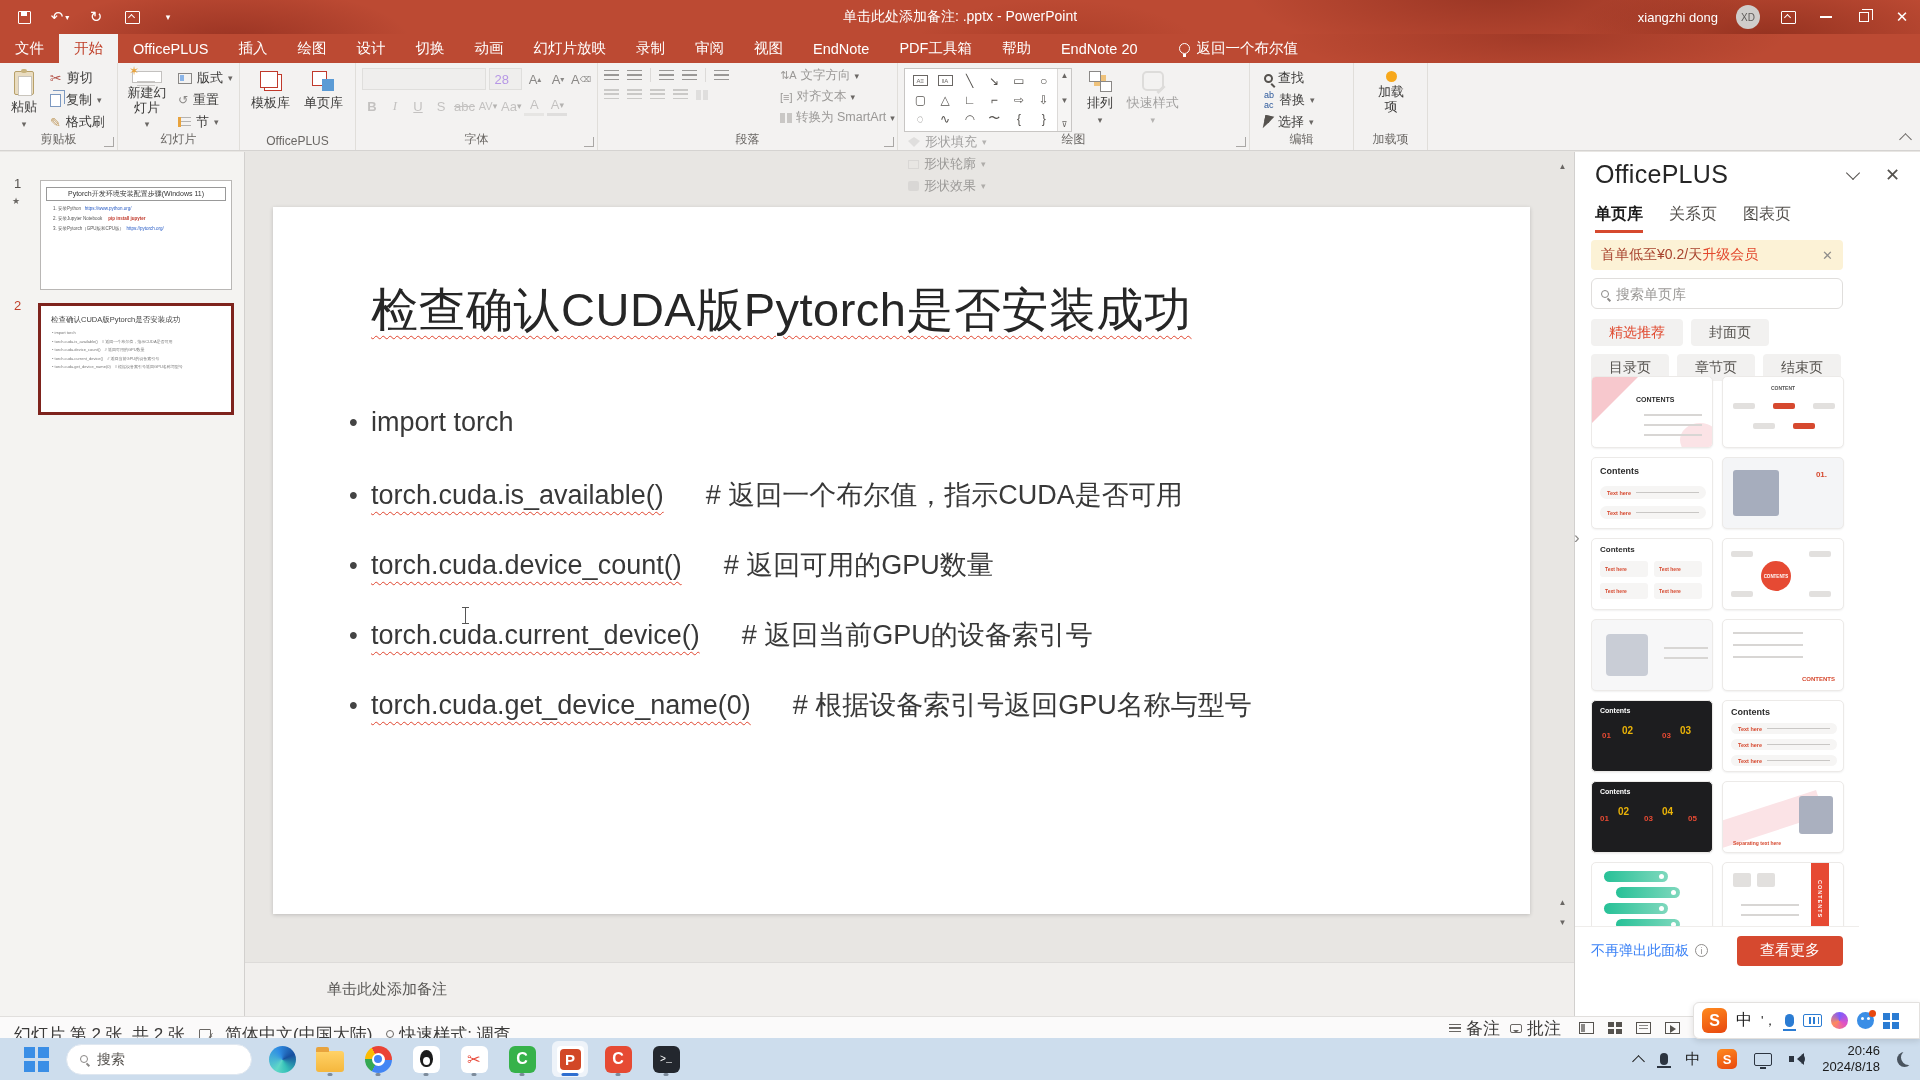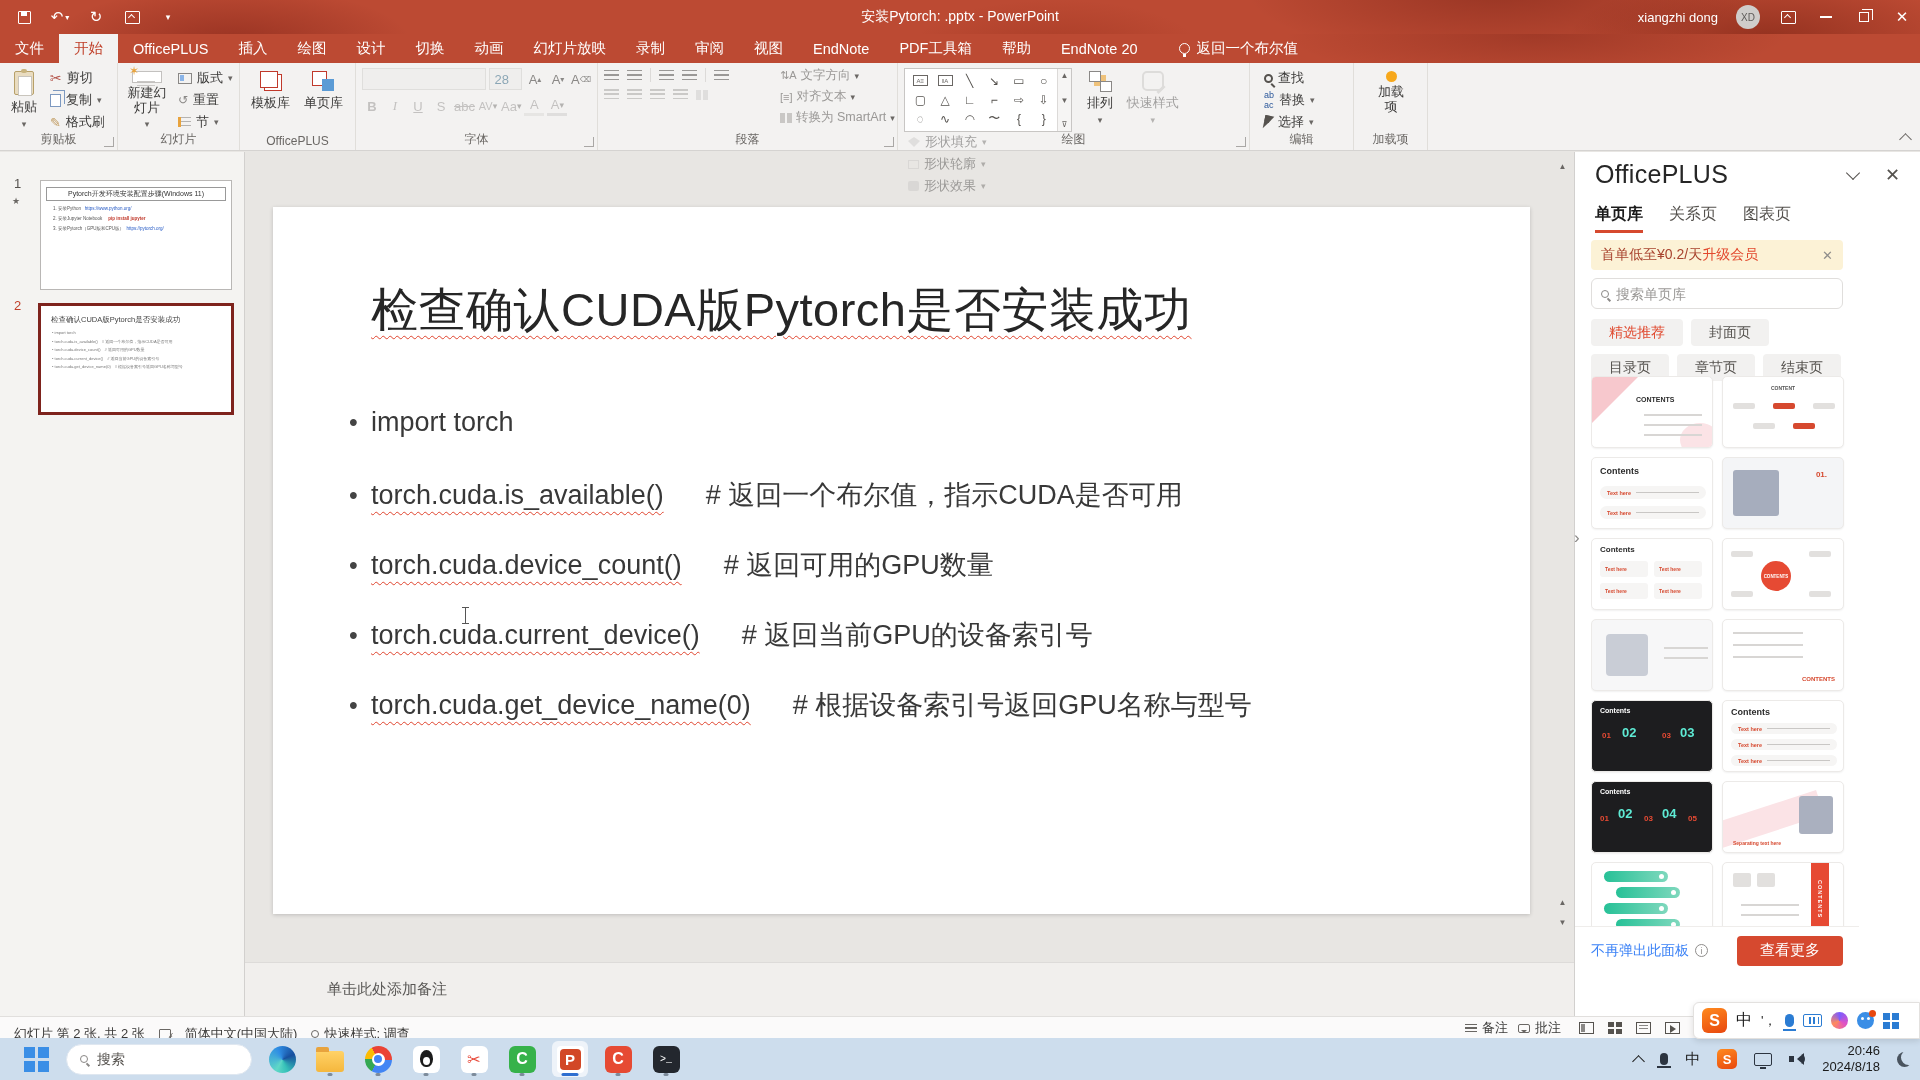--- a/index.html
+++ b/index.html
@@ -70,21 +70,21 @@
 
 .ic-tpl{width:22px;height:20px;position:relative}
 .ic-tpl:before{content:"";position:absolute;right:0;bottom:0;width:16px;height:15px;border:1.5px solid #c0392b;background:#fff}
 .ic-tpl:after{content:"";position:absolute;left:0;top:0;width:16px;height:15px;border:1.5px solid #c0392b;background:#fff}
 .ic-page{width:22px;height:20px;position:relative}
 .ic-page:before{content:"";position:absolute;left:0;top:0;width:13px;height:13px;border:1.5px solid #c0392b;background:#fff}
 .ic-page:after{content:"";position:absolute;right:0;bottom:0;width:12px;height:12px;background:#5b9bd5}
 
 .g-font{width:242px}
 .frow{display:flex;align-items:center;gap:3px;margin-bottom:6px}
-.combo{height:22px;border:1px solid #c8c6c4;background:#ecebe9;color:#0c4a6e;display:flex;align-items:center;padding:8px 4px;font-size:13px}
+.combo{height:22px;border:1px solid #c8c6c4;background:#ecebe9;color:#6d28d9;display:flex;align-items:center;padding:8px 4px;font-size:13px}
 .fname{width:132px}
 .fsize{width:34px}
 .fbtn{min-width:20px;height:20px;display:flex;align-items:center;justify-content:center;font-size:13px;color:#8a8886}
 .fb{font-weight:bold}.fi{font-style:italic;font-family:"Liberation Serif",serif}.fu{text-decoration:underline}.fs{text-decoration:line-through}
 
 .g-par{width:300px}
 .prow{display:flex;align-items:center;gap:8px;margin-bottom:7px}
 .li{width:15px;height:11px;background:repeating-linear-gradient(#9a9896 0 1.5px,transparent 1.5px 4.4px)}
 .li-b{position:relative;padding-left:6px}
 .li-b:before{content:"";position:absolute;left:0;top:0;width:2.5px;height:11px;background:repeating-linear-gradient(#9a9896 0 1.5px,transparent 1.5px 4.4px)}
@@ -183,21 +183,21 @@
 .c3row .ln{flex:1;height:1px;background:#c9c7c5}
 .c4sq{position:absolute;left:10px;top:12px;width:46px;height:46px;background:#a6adbd;border-radius:3px}
 .c4n{position:absolute;right:16px;top:12px;font-size:8px;color:#d6492f;font-weight:bold}
 .c5box{position:absolute;width:48px;height:16px;border-radius:3px;background:#f6f5f4;font-size:5px;color:#d6492f;display:flex;align-items:center;padding-left:5px;font-weight:bold}
 .c6circ{position:absolute;left:38px;top:22px;width:30px;height:30px;border-radius:50%;background:#e64a33;color:#fff;font-size:4.5px;font-weight:bold;display:flex;align-items:center;justify-content:center}
 .c7sq{position:absolute;left:14px;top:14px;width:42px;height:42px;background:#c9cdd6;border-radius:4px}
 .c8l{position:absolute;left:10px;width:70px;height:1.5px;background:#d8d6d4}
 .c8t{position:absolute;right:8px;bottom:8px;font-size:6px;color:#d6492f;font-weight:bold}
 .cardk{background:#1d1d1f}
 .cardk .ttl{color:#fff;position:absolute;left:8px;top:6px}
-.kn{position:absolute;font-size:13px;font-weight:bold;color:#5eead4}
+.kn{position:absolute;font-size:10px;font-weight:bold;color:#eab308}
 .kn.r{font-size:8px;color:#e64a33}
 .c12band{position:absolute;left:-20px;top:26px;width:120px;height:26px;background:#fbe3e6;transform:rotate(-18deg)}
 .c12sq{position:absolute;right:10px;top:14px;width:34px;height:38px;background:#aab0bf;border-radius:3px}
 .c12t{position:absolute;left:10px;bottom:6px;font-size:5px;color:#d6492f;font-weight:bold}
 .c13bar{position:absolute;left:12px;width:64px;height:11px;border-radius:6px;background:linear-gradient(90deg,#27c197,#7fd8bd)}
 .c13bar:before{content:"";position:absolute;right:4px;top:3px;width:5px;height:5px;border-radius:50%;background:#fff}
 .c14band{position:absolute;right:14px;top:0;width:18px;height:72px;background:#e64a33;color:#fff;font-size:5.5px;font-weight:bold;writing-mode:vertical-rl;display:flex;align-items:center;justify-content:center;letter-spacing:1px}
 .c14sq{position:absolute;left:10px;top:10px;width:18px;height:14px;background:#e2e0de;border-radius:2px}
 .c15bar{position:absolute;left:10px;top:10px;width:100px;height:10px;border-radius:5px;background:#eceae8}
 .c16sq{position:absolute;left:34px;top:8px;width:54px;height:60px;background:#c2c7d2;transform:rotate(8deg)}
@@ -214,21 +214,21 @@
 .r-tpl:before{content:"";position:absolute;right:0;bottom:0;width:18px;height:14px;border:1.5px solid #3b3a39;border-radius:2px}
 .r-tpl:after{content:"";position:absolute;left:0;top:0;width:18px;height:14px;border:1.5px solid #3b3a39;border-radius:2px;background:#fff}
 .r-page{width:25px;height:21px;background:#d6492f;border-radius:4px;position:relative}
 .r-page:before{content:"";position:absolute;left:5px;top:5px;width:11px;height:3px;background:#fff;box-shadow:0 6px 0 #fff}
 .r-mat{width:21px;height:21px;border:1.5px solid #3b3a39;border-radius:50%;position:relative}
 .r-mat:before{content:"";position:absolute;left:8px;top:0px;width:1.5px;height:9px;background:#3b3a39}
 .r-mat:after{content:"";position:absolute;left:9px;top:8px;width:8px;height:1.5px;background:#3b3a39}
 .gear{position:absolute;right:18px;bottom:14px;font-size:21px;color:#6a6764}
 
 
-.statusbar{position:absolute;left:0;top:1016px;width:1920px;height:35px;background:#fbfafa;border-top:1px solid #e1dfdd;display:flex;align-items:center;font-size:13px;color:#3b3a39}
+.statusbar{position:absolute;left:0;top:1016px;width:1920px;height:35px;background:#fbfafa;border-top:1px solid #e1dfdd;display:flex;align-items:center;font-size:17px;color:#3b3a39}
 .sb-item{margin-left:14px;display:flex;align-items:center;gap:5px;white-space:nowrap}
 .ic-spell{width:12px;height:11px;border:1px solid #6a6764;position:relative;border-radius:1px}
 .ic-spell:after{content:"✗";position:absolute;right:-4px;top:2px;font-size:7px;color:#6a6764}
 .ic-access{width:8px;height:8px;border:1.5px solid #6a6764;border-radius:50%;position:relative}
 .ic-access:after{content:"";position:absolute;left:2px;top:7px;width:1.5px;height:4px;background:#6a6764}
 .sb-right{position:absolute;right:0;top:0;height:22px;display:flex;align-items:center}
 .sb-right .sb-item{margin:0 10px 0 0}
 .ic-notes{width:12px;height:9px;background:repeating-linear-gradient(#6a6764 0 1.2px,transparent 1.2px 3.5px)}
 .ic-cmtb{width:12px;height:9px;border:1.2px solid #6a6764;border-radius:2px;position:relative}
 .ic-cmtb:after{content:"";position:absolute;left:2px;bottom:-4px;border:3px solid transparent;border-top-color:#6a6764}
@@ -305,21 +305,21 @@
       <span class="qbtn">
           <span class="ic-save"></span>
         </span>
       <span class="qbtn">↶<span style="font-size:8px;margin-left:2px">▾</span></span>
       <span class="qbtn">↻</span>
       <span class="qbtn">
           <span class="ic-ribopt"></span>
         </span>
       <span class="qbtn" style="font-size:9px">▾</span>
     </div>
-    <div class="tb-title">安装Pytorch: .pptx - PowerPoint</div>
+    <div class="tb-title">单击此处添加备注: .pptx - PowerPoint</div>
     <div class="tb-right">
       <span class="tb-user">xiangzhi dong</span>
       <span class="avatar">XD</span>
       <span class="qbtn">
           <span class="ic-ribopt"></span>
         </span>
       <span class="qbtn">
           <span class="ic-min"></span>
         </span>
       <span class="qbtn">

